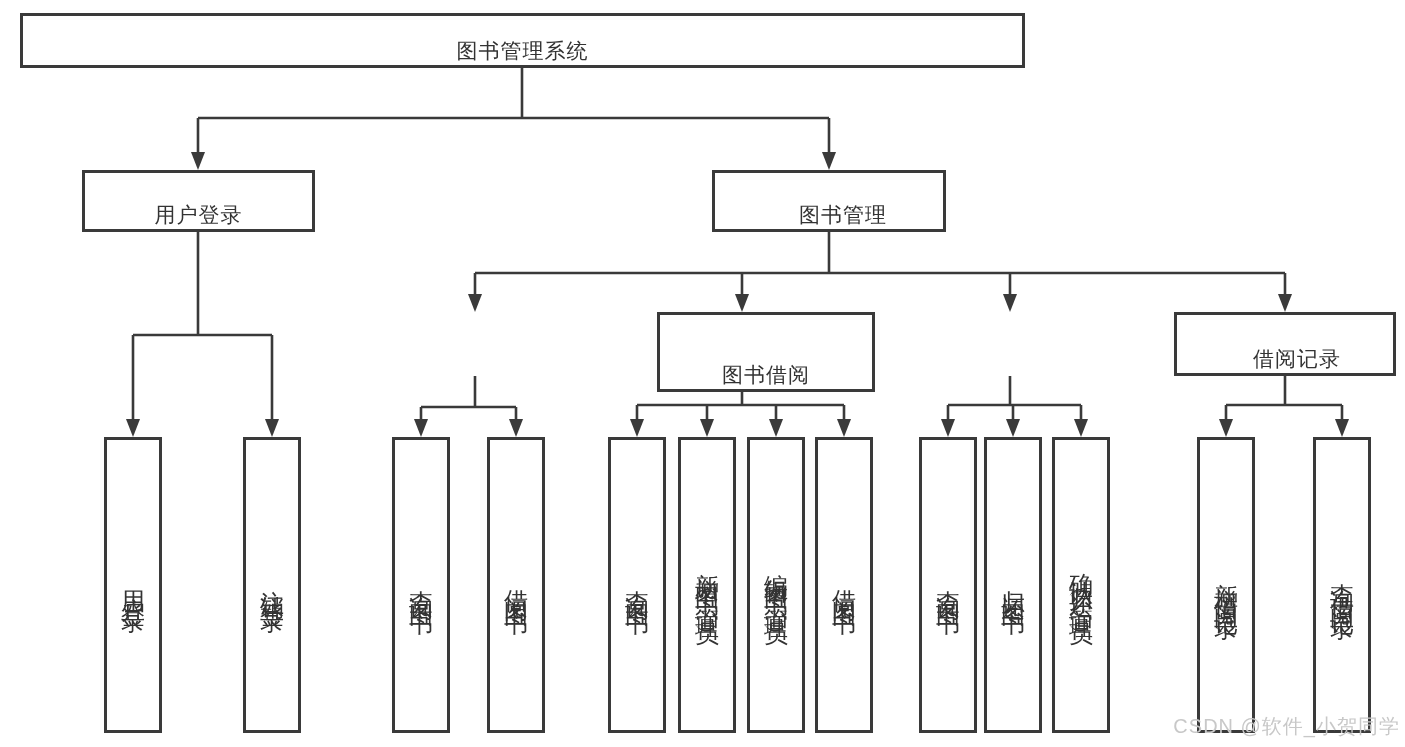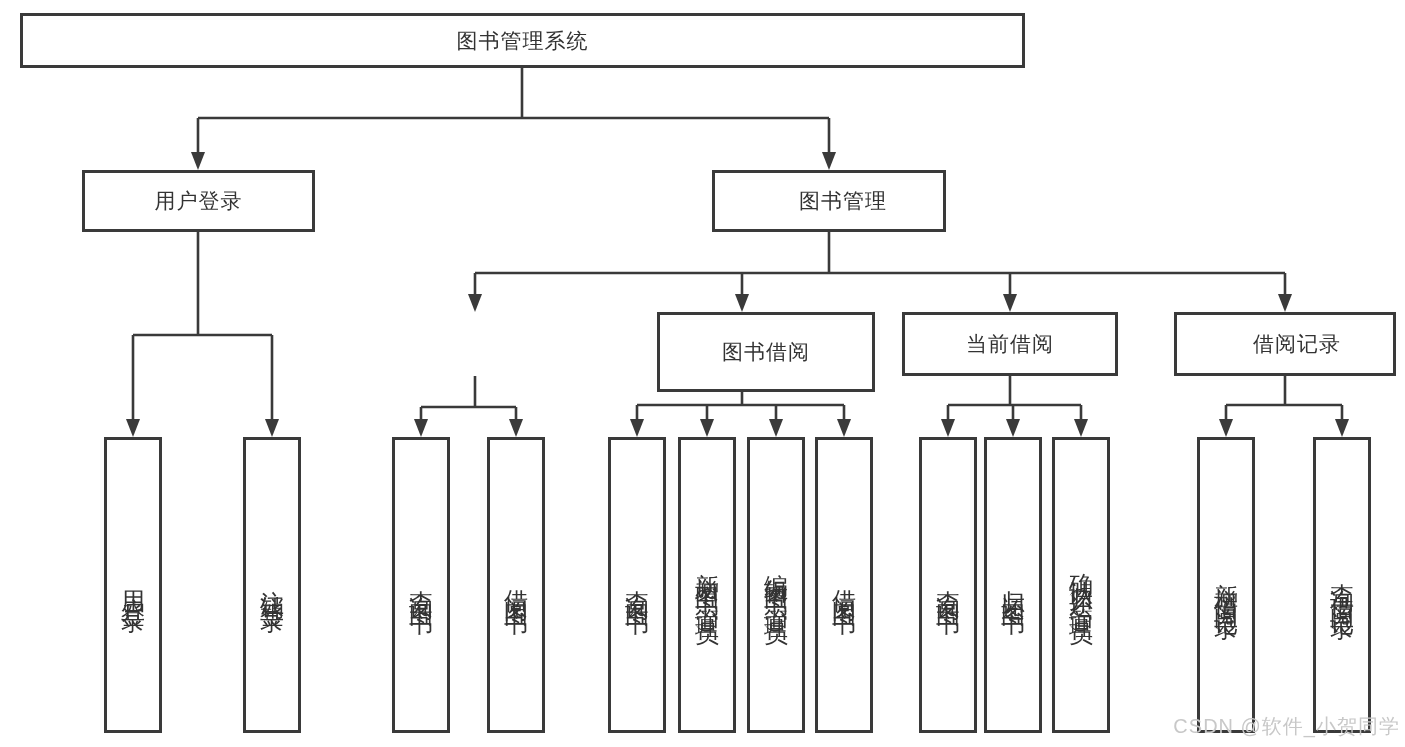--- a/index.html
+++ b/index.html
@@ -16,21 +16,21 @@
     left: 0; top: 0;
     width: 1405px; height: 747px;
     z-index: 1;
   }
   .box {
     position: absolute;
     box-sizing: border-box;
     border: 3px solid #3a3a3a;
     background: #ffffff;
     display: flex;
-    align-items: center;
+    align-items: flex-end;
     justify-content: center;
     color: #333333;
     z-index: 2;
   }
   .h-label { font-size: 21px; letter-spacing: 1px; }
   .leaf {
     position: absolute;
     box-sizing: border-box;
     top: 437px;
     width: 58px;
@@ -112,23 +112,20 @@
   <div class="box h-label" style="left:82px; top:170px; width:233px; height:62px;">
     <span>用户登录</span>
   </div>
   <div class="box h-label" style="left:712px; top:170px; width:234px; height:62px;padding-left:28px;">
     <span>图书管理</span>
   </div>
 
   <div class="box h-label" style="left:657px; top:312px; width:218px; height:80px;">
     <span>图书借阅</span>
   </div>
-  <div class="box h-label" style="left:902px; top:312px; width:216px; height:64px;">
-    <span>当前借阅</span>
-  </div>
   <div class="box h-label" style="left:1174px; top:312px; width:222px; height:64px;padding-left:24px;">
     <span>借阅记录</span>
   </div>
 
   <div class="leaf" style="left:104px;">
     <span>用户登录</span>
   </div>
   <div class="leaf" style="left:243px;">
     <span>注销登录</span>
   </div>

